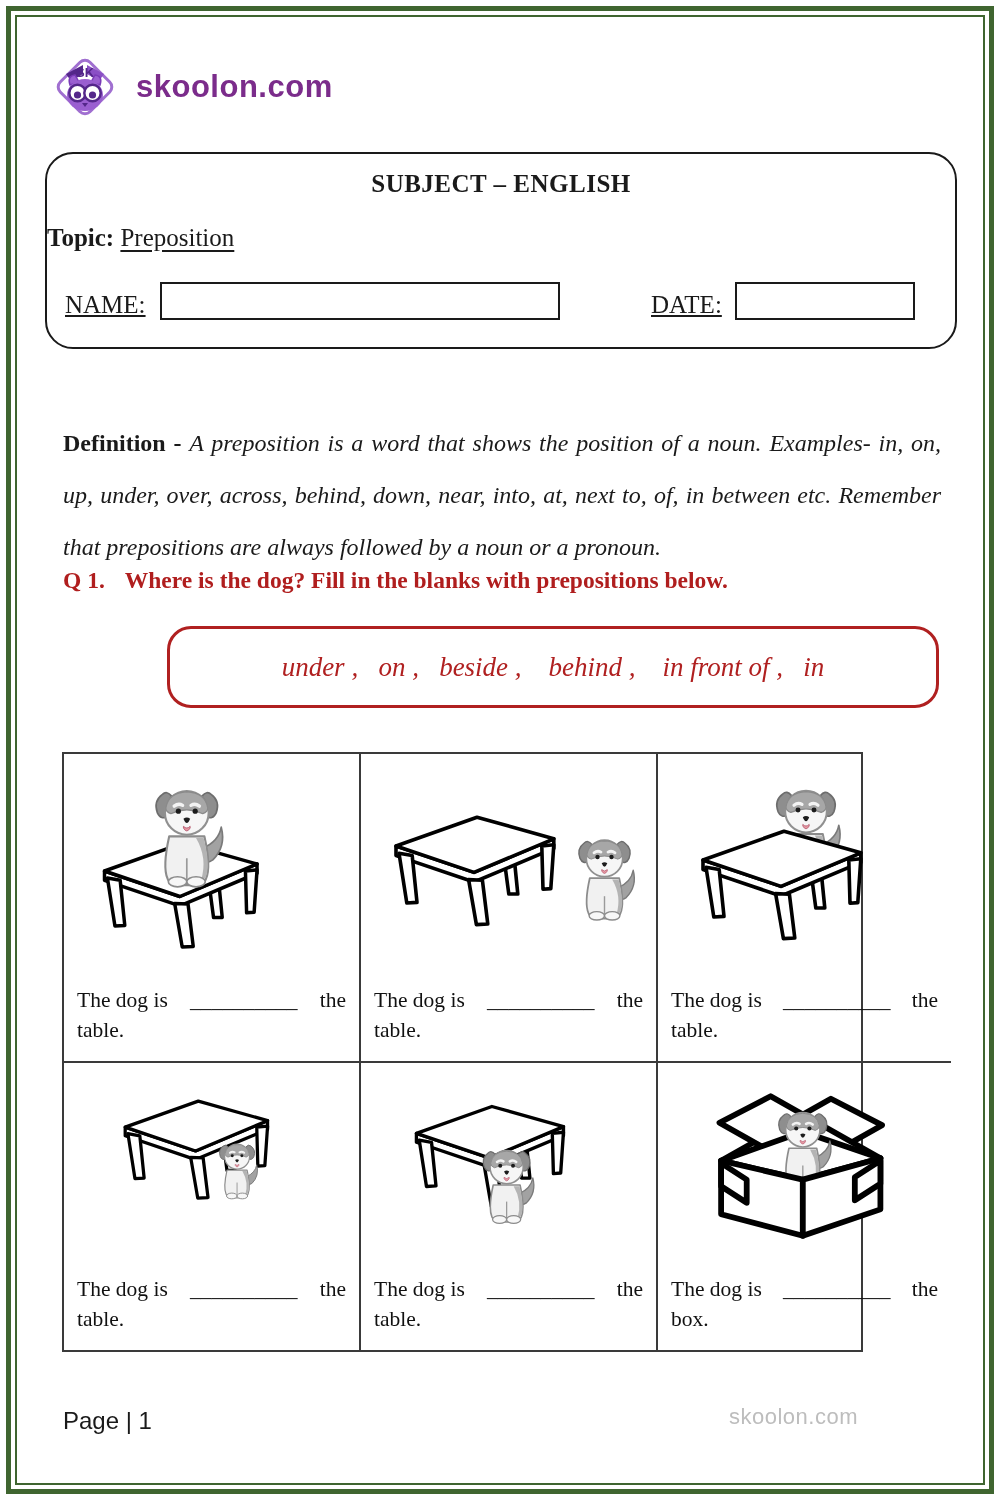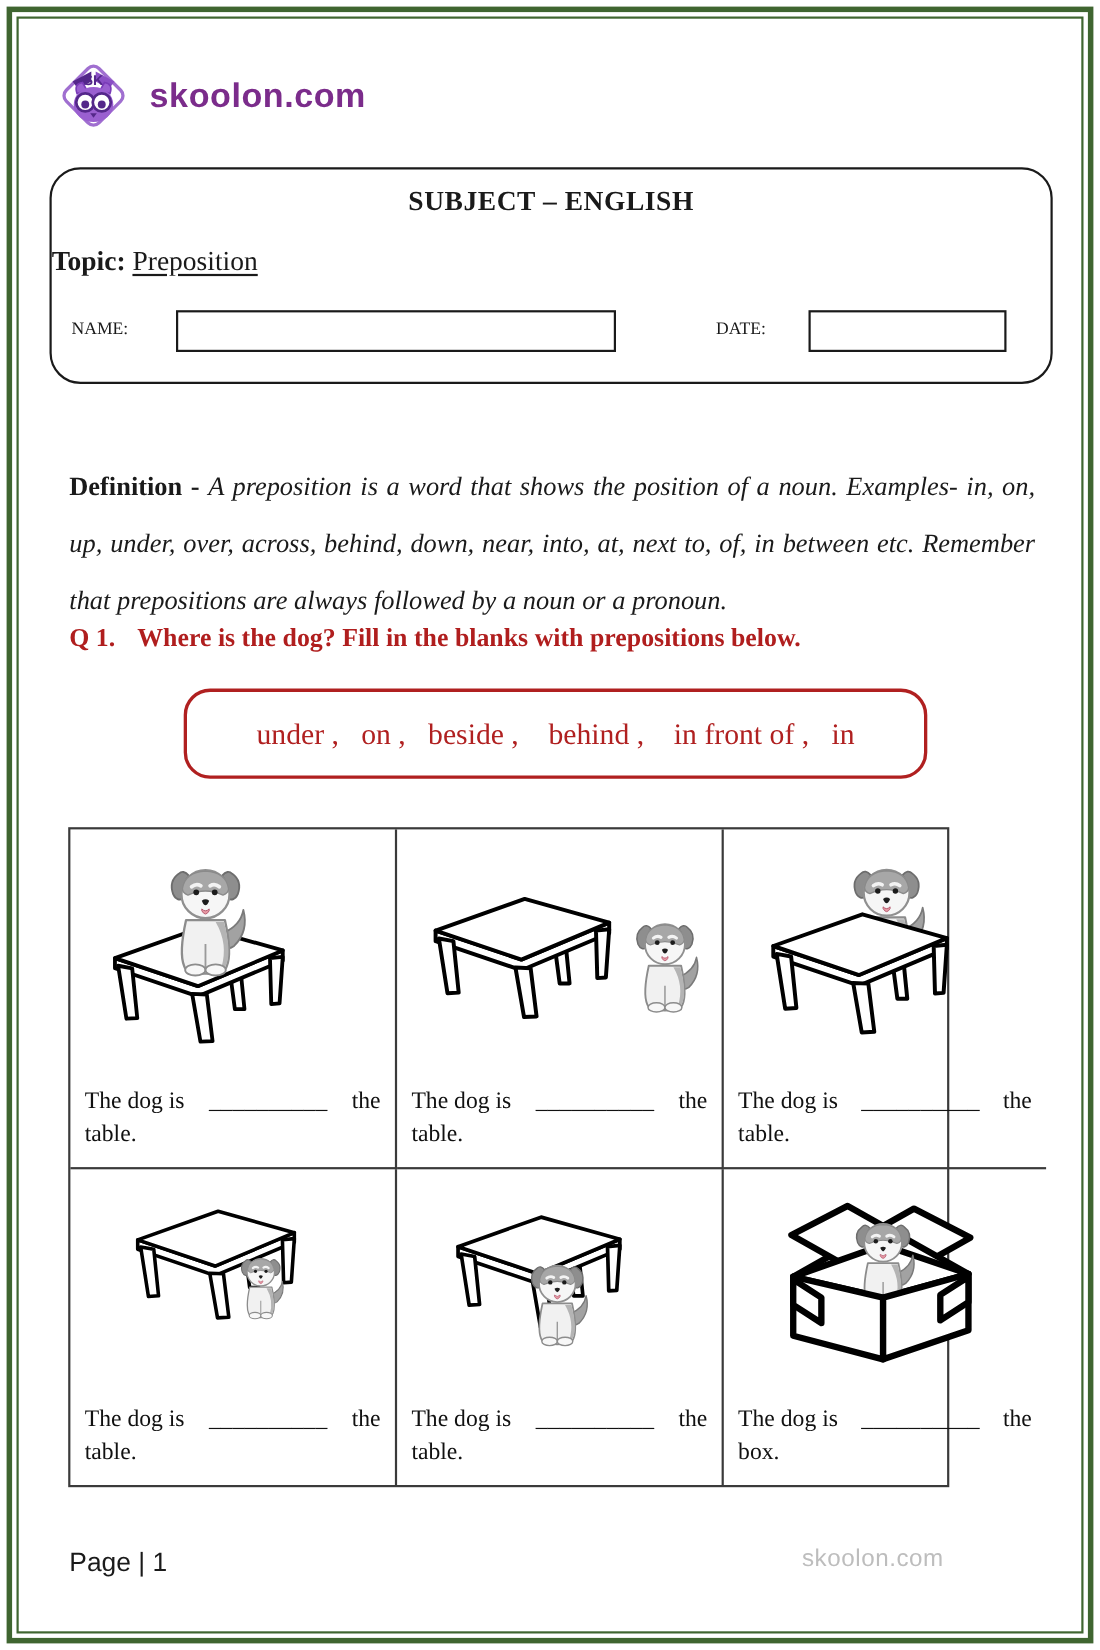--- a/index.html
+++ b/index.html
@@ -14,38 +14,38 @@
   
   .logo { position:absolute; left:46px; top:48px; display:flex; align-items:center; }
   .logo-text { margin-left:12px; font-family:"Liberation Sans","DejaVu Sans",sans-serif; font-weight:600; font-size:31px; color:#7b2c8b; letter-spacing:0.5px; }
 
   
   .header-box { position:absolute; left:45px; top:152px; width:908px; height:193px; border:2px solid #1a1a1a; border-radius:28px; }
   .subject { position:absolute; top:16px; left:0; right:0; text-align:center; font-size:25px; font-weight:bold; letter-spacing:0.5px; }
   .topic { position:absolute; top:70px; left:0; right:0; text-align:left; font-size:25px; }
   .topic .t-label { font-weight:bold; }
   .topic .t-value { text-decoration:underline; text-underline-offset:4px; }
-  .nd-label { position:absolute; font-size:16px; top:137px; }
+  .nd-label { position:absolute; font-size:25px; top:137px;text-decoration:underline; }
   .nd-label.name { left:18px; }
   .nd-label.date { left:604px;text-align:right; }
   .nd-input { position:absolute; top:128px; height:38px; border:2px solid #1a1a1a; background:#fff; font-size:20px; font-family:inherit; padding:0 8px; box-sizing:border-box; border-radius:0; }
   .nd-input.name { left:113px; width:400px; }
   .nd-input.date { left:688px; width:180px; }
 
   
   .definition { position:absolute; left:63px; top:393px; width:878px; font-size:24px; line-height:52px; text-align:justify; }
   .definition .d-label { font-weight:bold; font-style:normal; }
   .definition .d-body { font-style:italic; }
 
   
   .question { position:absolute; left:63px; top:567px; font-size:23.5px; font-weight:bold; color:#b01e1e; }
   .question .q-num { margin-right:20px; }
 
   
-  .word-bank { position:absolute; left:167px; top:626px; width:676px; height:82px; border:3px solid #b02020; border-radius:24px; display:flex; align-items:center; justify-content:center; box-sizing:border-box; }
+  .word-bank { position:absolute; left:167px; top:626px; width:772px; height:82px; border:3px solid #b02020; border-radius:24px; display:flex; align-items:center; justify-content:center; box-sizing:border-box;font-style:italic; }
   .word-bank-text { color:#b02020; font-size:27px; }
 
   
   .grid { position:absolute; left:62px; top:752px; width:801px; border:2px solid #3a3a3a; display:grid; grid-template-columns:297px 297px 293px; grid-template-rows:309px 287px; box-sizing:border-box; }
   .cell { position:relative; border-right:2px solid #3a3a3a; border-bottom:2px solid #3a3a3a; box-sizing:border-box; overflow:hidden; }
   .cell:nth-child(3n) { border-right:none; }
   .cell:nth-child(n+4) { border-bottom:none; }
   .cell svg.panel-art { display:block; margin:2px auto 0; }
   .cap { position:absolute; left:13px; right:13px; bottom:16px; font-size:21.5px; line-height:30px; color:#111; }
   .cap-l1 { display:flex; justify-content:space-between; }

